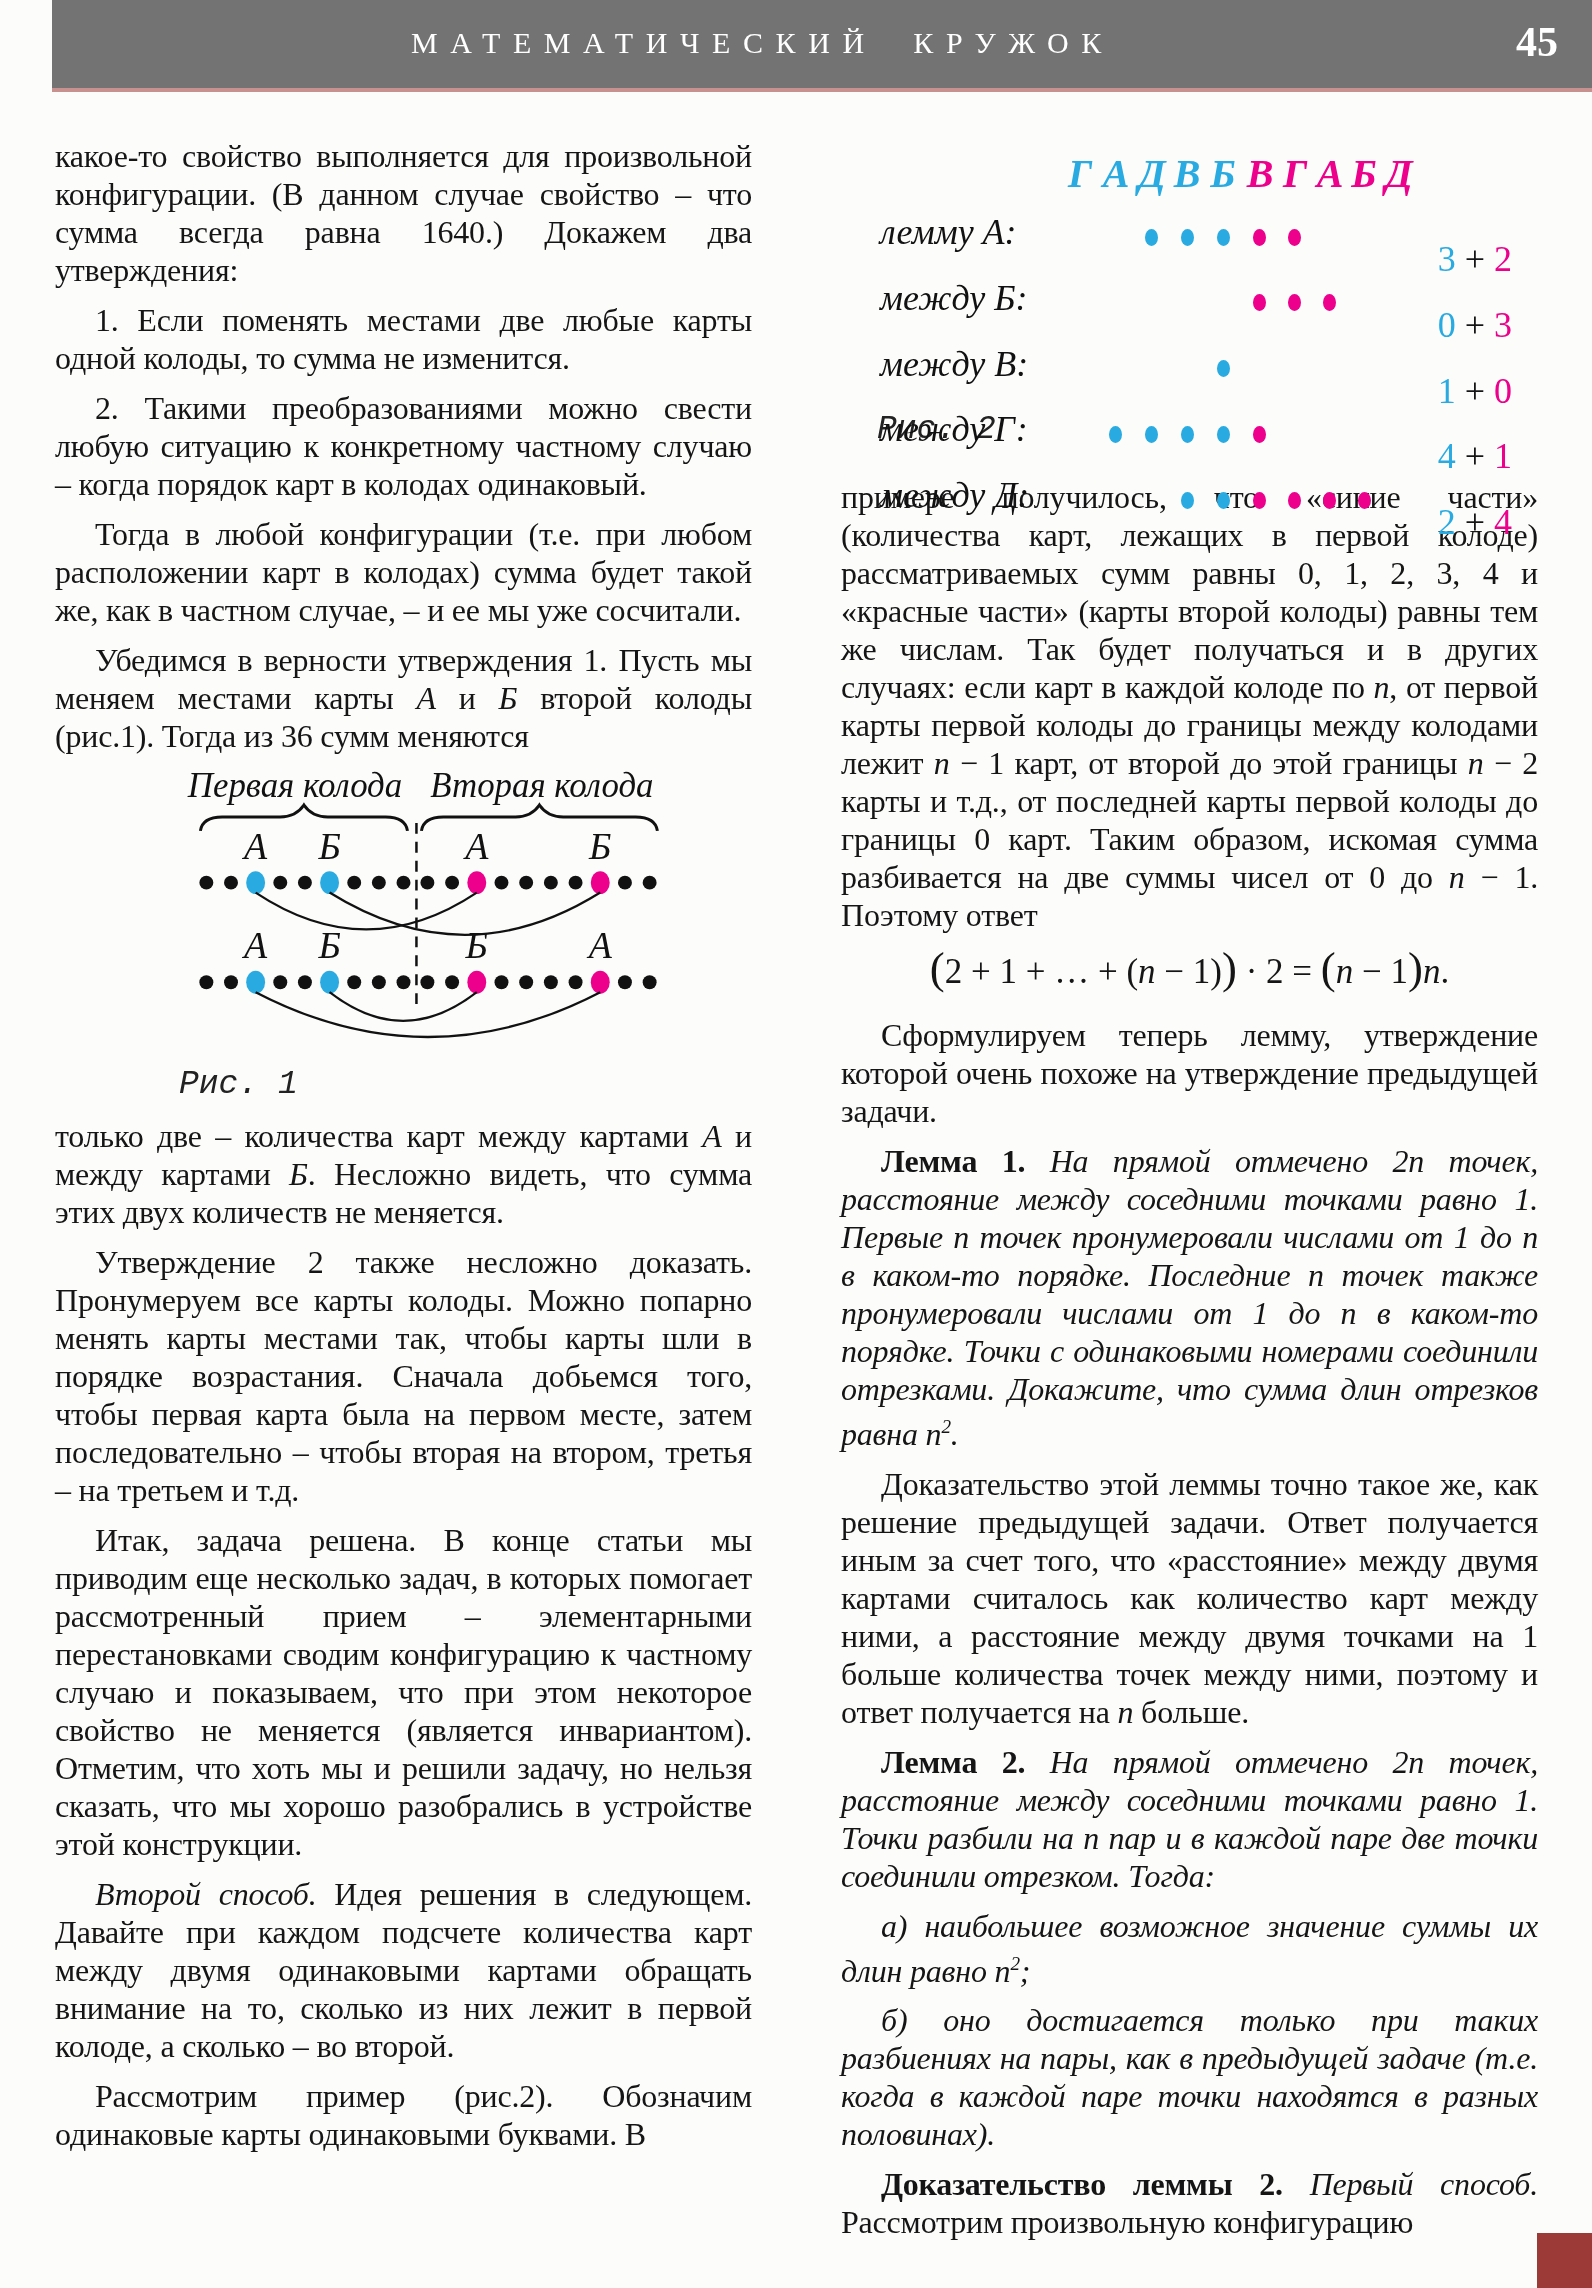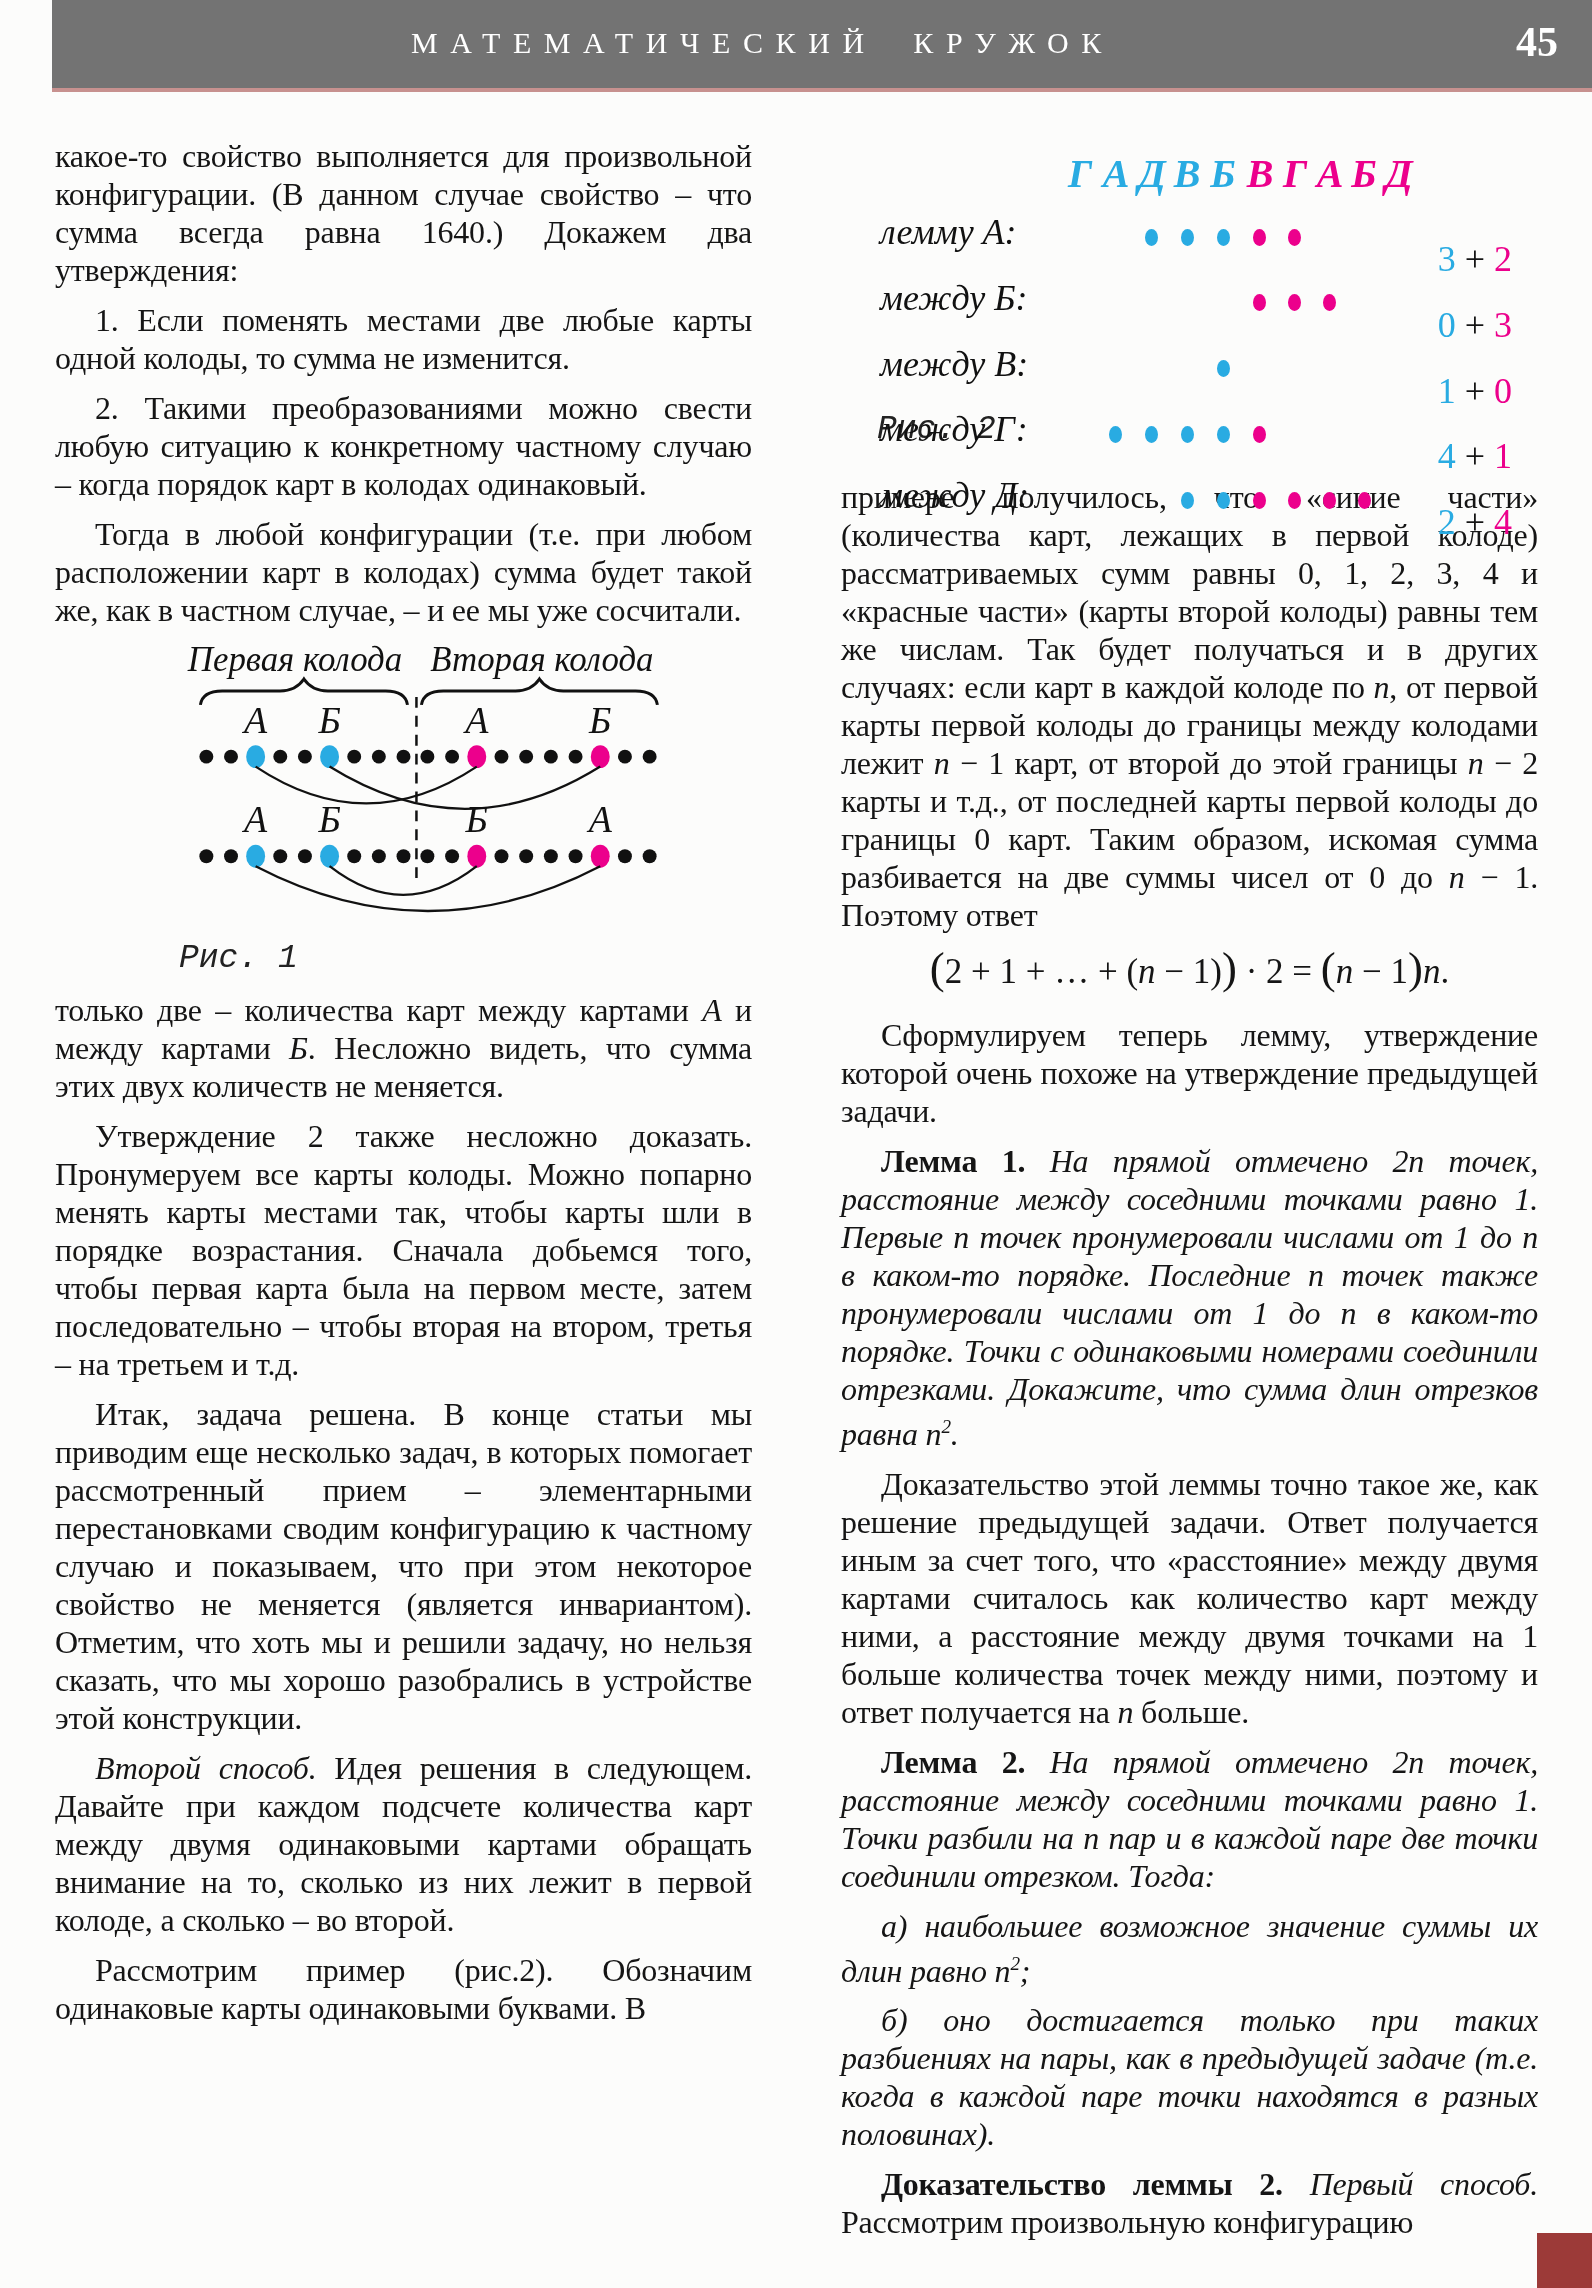--- a/index.html
+++ b/index.html
@@ -58,20 +58,21 @@
   <div class="header-title">МАТЕМАТИЧЕСКИЙ КРУЖОК</div>
   <div class="page-number">45</div>
 </div>
 
 <div class="col col-left">
   <div id="left-before">
       <div class="para"><span>какое-то свойство выполняется для произвольной конфигурации. (В данном случае свойство – что сумма всегда равна 1640.) Докажем два утверждения:</span></div>
       <div class="para ind"><span>1. Если поменять местами две любые карты одной колоды, то сумма не изменится.</span></div>
       <div class="para ind"><span>2. Такими преобразованиями можно свести любую ситуацию к конкретному частному случаю – когда порядок карт в колодах одинаковый.</span></div>
       <div class="para ind"><span>Тогда в любой конфигурации (т.е. при любом расположении карт в колодах) сумма будет такой же, как в частном случае, – и ее мы уже сосчитали.</span></div>
+      <div class="para ind"><span>Убедимся в верности утверждения 1. Пусть мы меняем местами карты </span><span class="rs-i">А</span><span> и </span><span class="rs-i">Б</span><span> второй колоды (рис.1). Тогда из 36 сумм меняются</span></div>
     </div>
   <div class="fig1-wrap" id="fig1"><svg width="697" height="299" viewBox="0 0 700 300">
         <text x="241" y="32" text-anchor="middle" font-size="35" font-style="italic" fill="#111">Первая колода</text>
         <text x="489" y="32" text-anchor="middle" font-size="35" font-style="italic" fill="#111">Вторая колода</text>
         <path d="M 146 66 Q 148 52 168 52 L 226 52 Q 242 52 250 40 Q 258 52 274 52 L 332 52 Q 352 52 354 66" fill="none" stroke="#111" stroke-width="3"></path>
         <path d="M 368 66 Q 370 52 390 52 L 462.5 52 Q 478.5 52 486.5 40 Q 494.5 52 510.5 52 L 583 52 Q 603 52 605 66" fill="none" stroke="#111" stroke-width="3"></path>
         <line x1="363" y1="58" x2="363" y2="240" stroke="#111" stroke-width="2.5" stroke-dasharray="11 8"></line>
         <circle cx="152" cy="118" r="7" fill="#111"></circle>
         <circle cx="176.75" cy="118" r="7" fill="#111"></circle>
         <ellipse cx="201.5" cy="118" rx="9.5" ry="11.5" fill="#29abe2"></ellipse>

